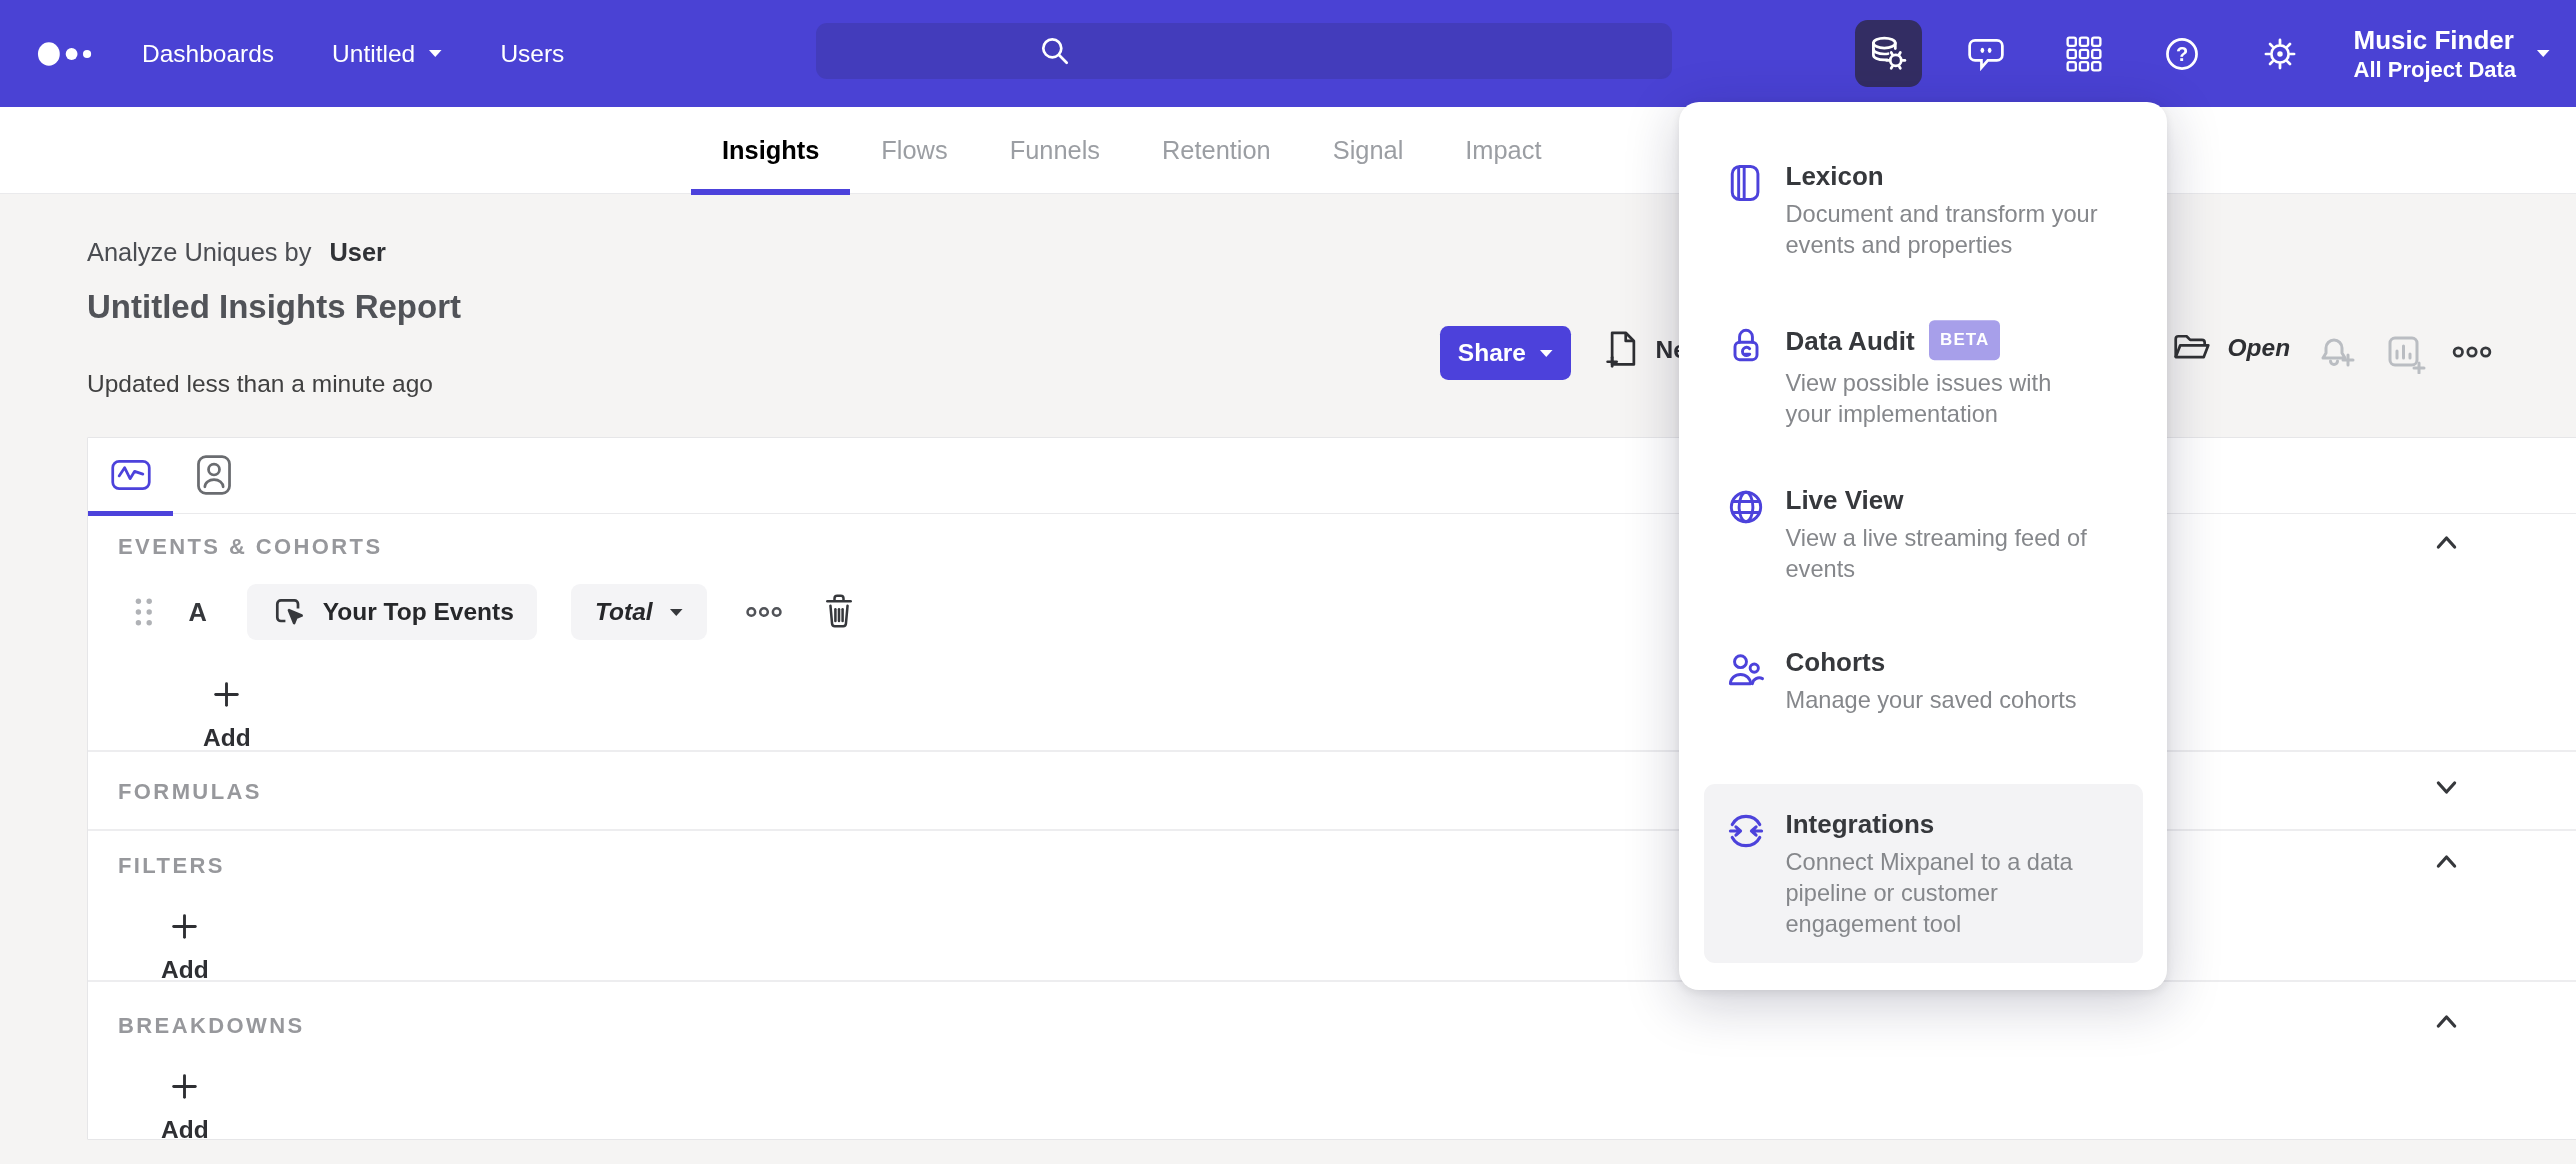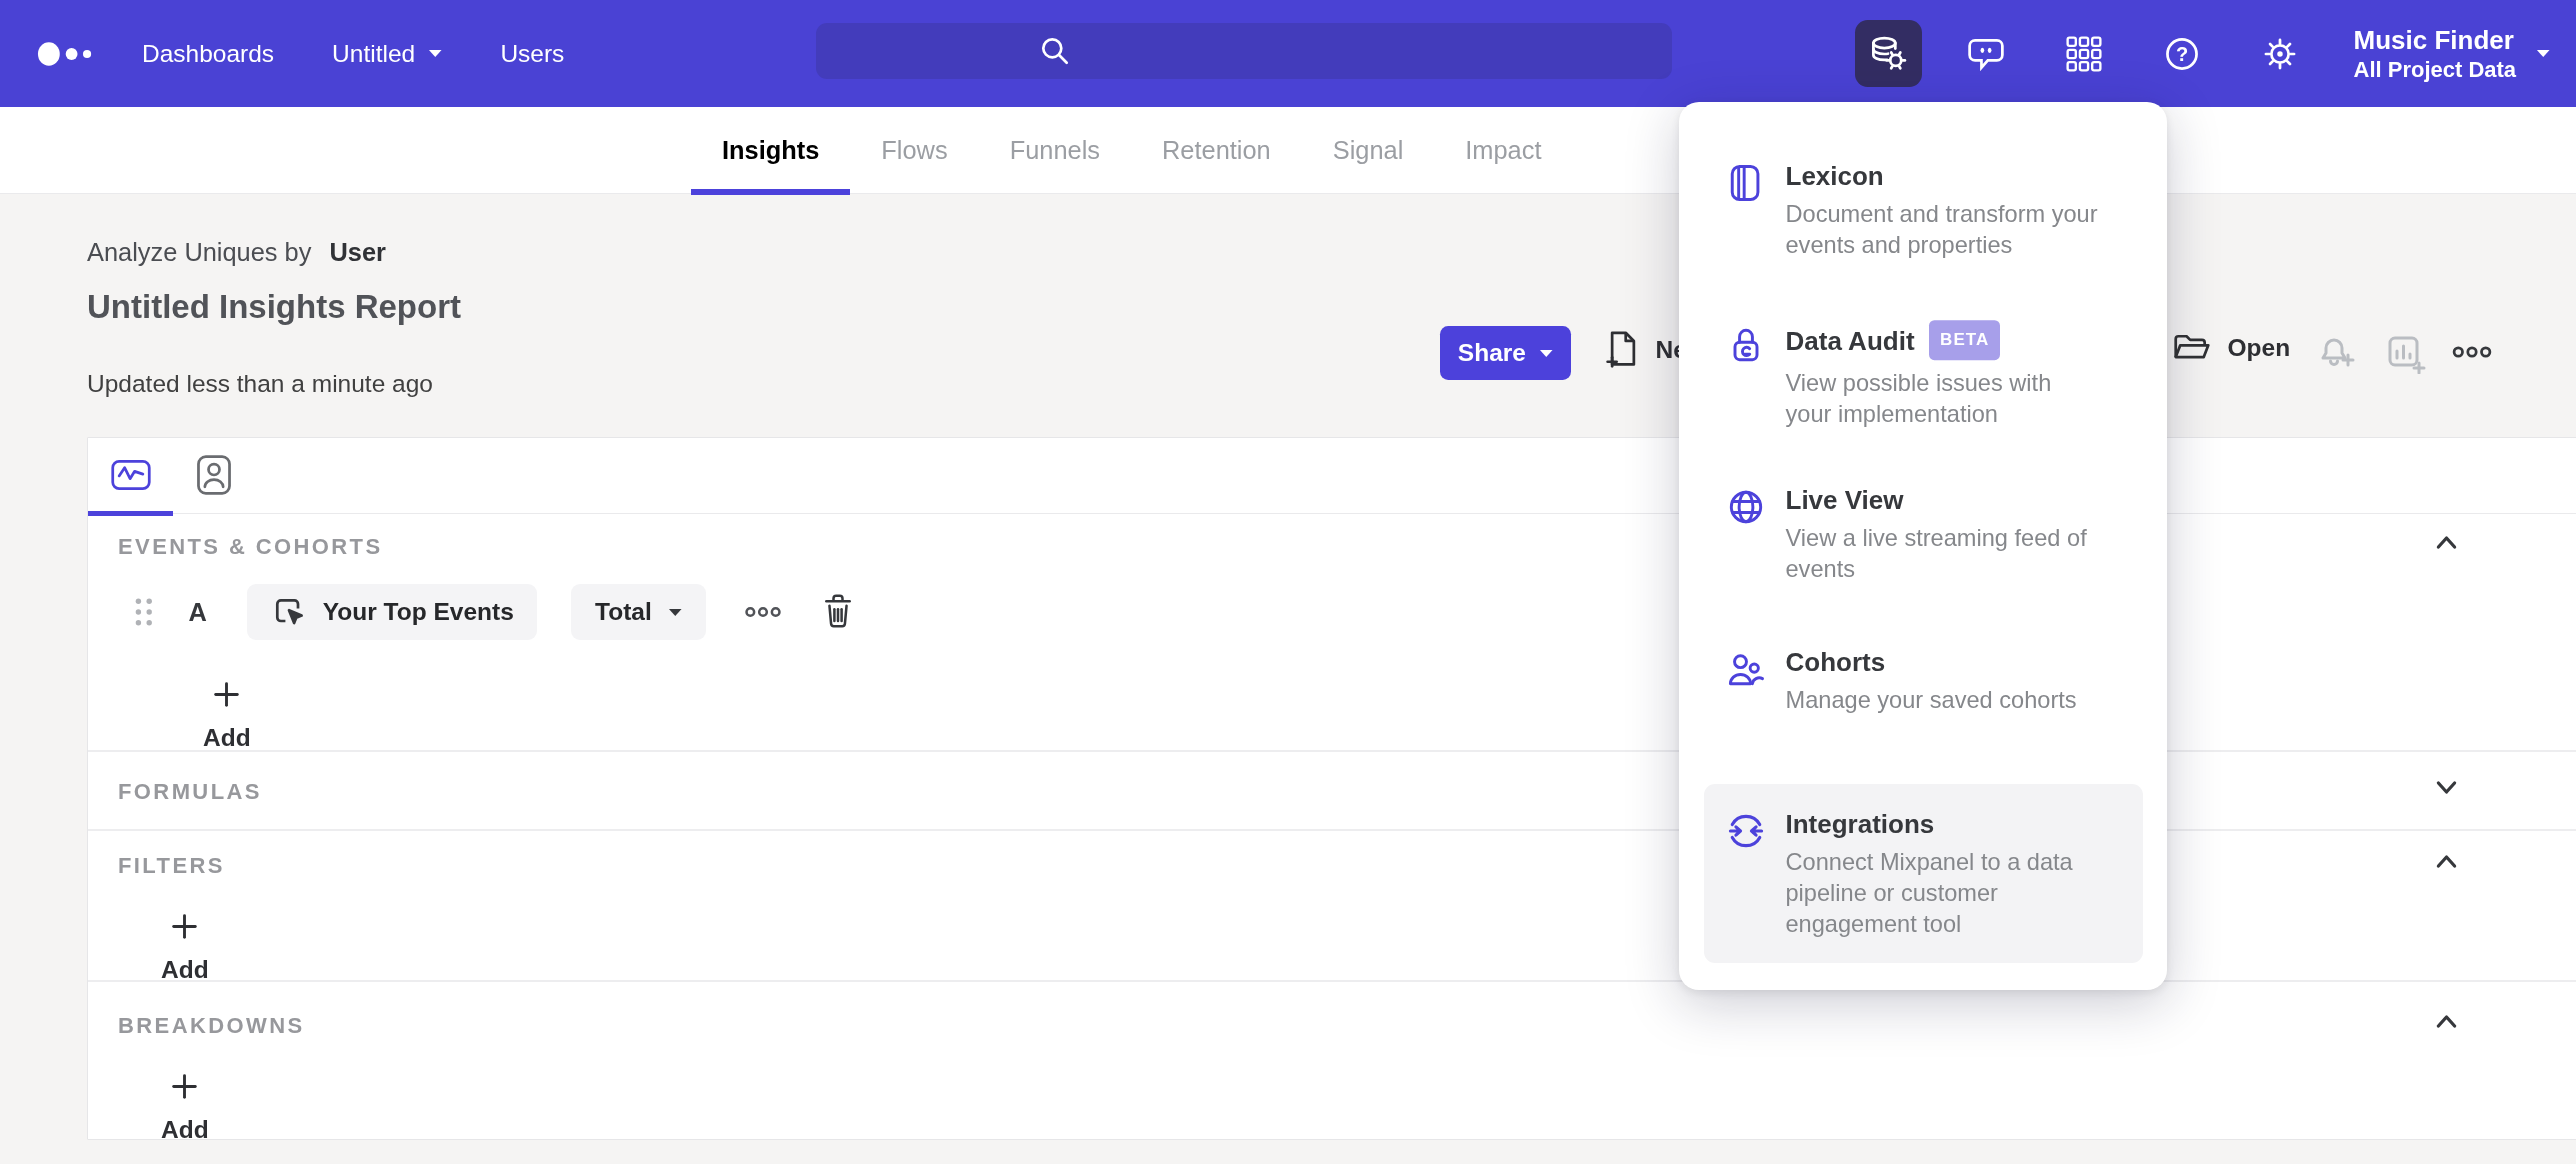--- a/index.html
+++ b/index.html
@@ -33,37 +33,37 @@
   .tab.active::after { content:""; position:absolute; left:0; right:0; bottom:-1.8px; height:6.3px; background:#4C42DB; }
 
   
   .crumb { position:absolute; left:87px; top:238px; font-size:25.4px; color:#4B4D52; font-weight:500; }
   .crumb b { color:#303236; font-weight:700; margin-left:11px; }
   .report-title { position:absolute; left:87px; top:288px; font-size:33px; font-weight:700; color:#515358; }
   .updated { position:absolute; left:87px; top:370px; font-size:24.5px; color:#404040; }
 
   .share-btn { position:absolute; left:1440px; top:326px; width:131px; height:54px; background:#4C41DB; border-radius:8.2px; color:#fff; font-size:24.5px; font-weight:600; display:flex; align-items:center; justify-content:center; gap:12.7px; cursor:pointer; }
   .new-btn { position:absolute; left:1604px; top:329px; display:flex; align-items:center; gap:13.6px; font-size:24.5px; color:#2E2F33; font-weight:600; cursor:pointer; }
-  .open-btn { position:absolute; left:2171px; top:329px; display:flex; align-items:center; gap:14.5px; font-size:24.5px; color:#2E2F33; font-weight:600; cursor:pointer; z-index:60; }
+  .open-btn { position:absolute; left:2171px; top:329px; display:flex; align-items:center; gap:14.5px; font-size:24.5px; color:#2E2F33; font-weight:600; cursor:pointer; z-index:60;font-style:italic; }
   .hdr-ico { position:absolute; top:334px; cursor:pointer; z-index:60; }
 
   
   .card { position:absolute; left:87px; top:437px; width:2564px; height:703px; background:#FFFFFF; border:1.8px solid #E6E6E8; border-radius:1px; z-index:1; }
   .card-tabs { position:absolute; left:0; top:0; width:100%; height:76px; border-bottom:1.8px solid #EAEAEC; }
   .ctab { position:absolute; top:16.3px; width:42px; height:42px; cursor:pointer; }
   .ctab-underline { position:absolute; left:0; top:73px; width:85px; height:5.4px; background:#4C42DB; }
   .sec-label { position:absolute; font-size:22px; font-weight:700; letter-spacing:2.4px; color:#97989C; }
   .divider { position:absolute; left:0; width:100%; height:1.8px; background:#EDEDEF; }
   .chev { position:absolute; left:2344px; width:29px; height:27px; cursor:pointer; }
 
   .event-row { position:absolute; left:44px; top:145px; display:flex; align-items:center; height:58px; }
   .drag { width:23.6px; height:36px; margin-right:33px; cursor:grab; }
   .series-letter { font-size:25.4px; font-weight:700; color:#36383C; margin-right:40px; }
   .pill { background:#F4F4F6; border-radius:9px; height:56px; display:flex; align-items:center; padding:0 23.6px; gap:16.3px; font-size:24.5px; font-weight:600; color:#26272A; cursor:pointer; }
-  .pill + .pill { margin-left:34px; }
+  .pill + .pill { margin-left:34px;font-style:italic; }
   .caret-d { width:14.5px; height:9px; }
   .row-ico { margin-left:38px; cursor:pointer; }
 
   .add-btn { position:absolute; display:flex; align-items:center; gap:16.3px; font-size:24.5px; font-weight:600; color:#2E2F33; cursor:pointer;flex-direction:column; }
 
   
   .panel { position:absolute; left:1679px; top:102px; width:488px; height:888px; background:#FFFFFF; border-radius:20px; box-shadow:0 12.7px 54px rgba(25,25,60,.22), 0 2.7px 9px rgba(0,0,0,.08); z-index:50; padding:34px 24.5px 27px; }
   .menu-item { display:flex; align-items:flex-start; gap:18px; padding:23.6px 20px; border-radius:11px; height:162px; cursor:pointer; }
   .menu-item.hl { background:#F3F3F5; height:179px; }
   .micon { flex:0 0 44px; width:44px; height:44px; margin-top:1.8px; }

